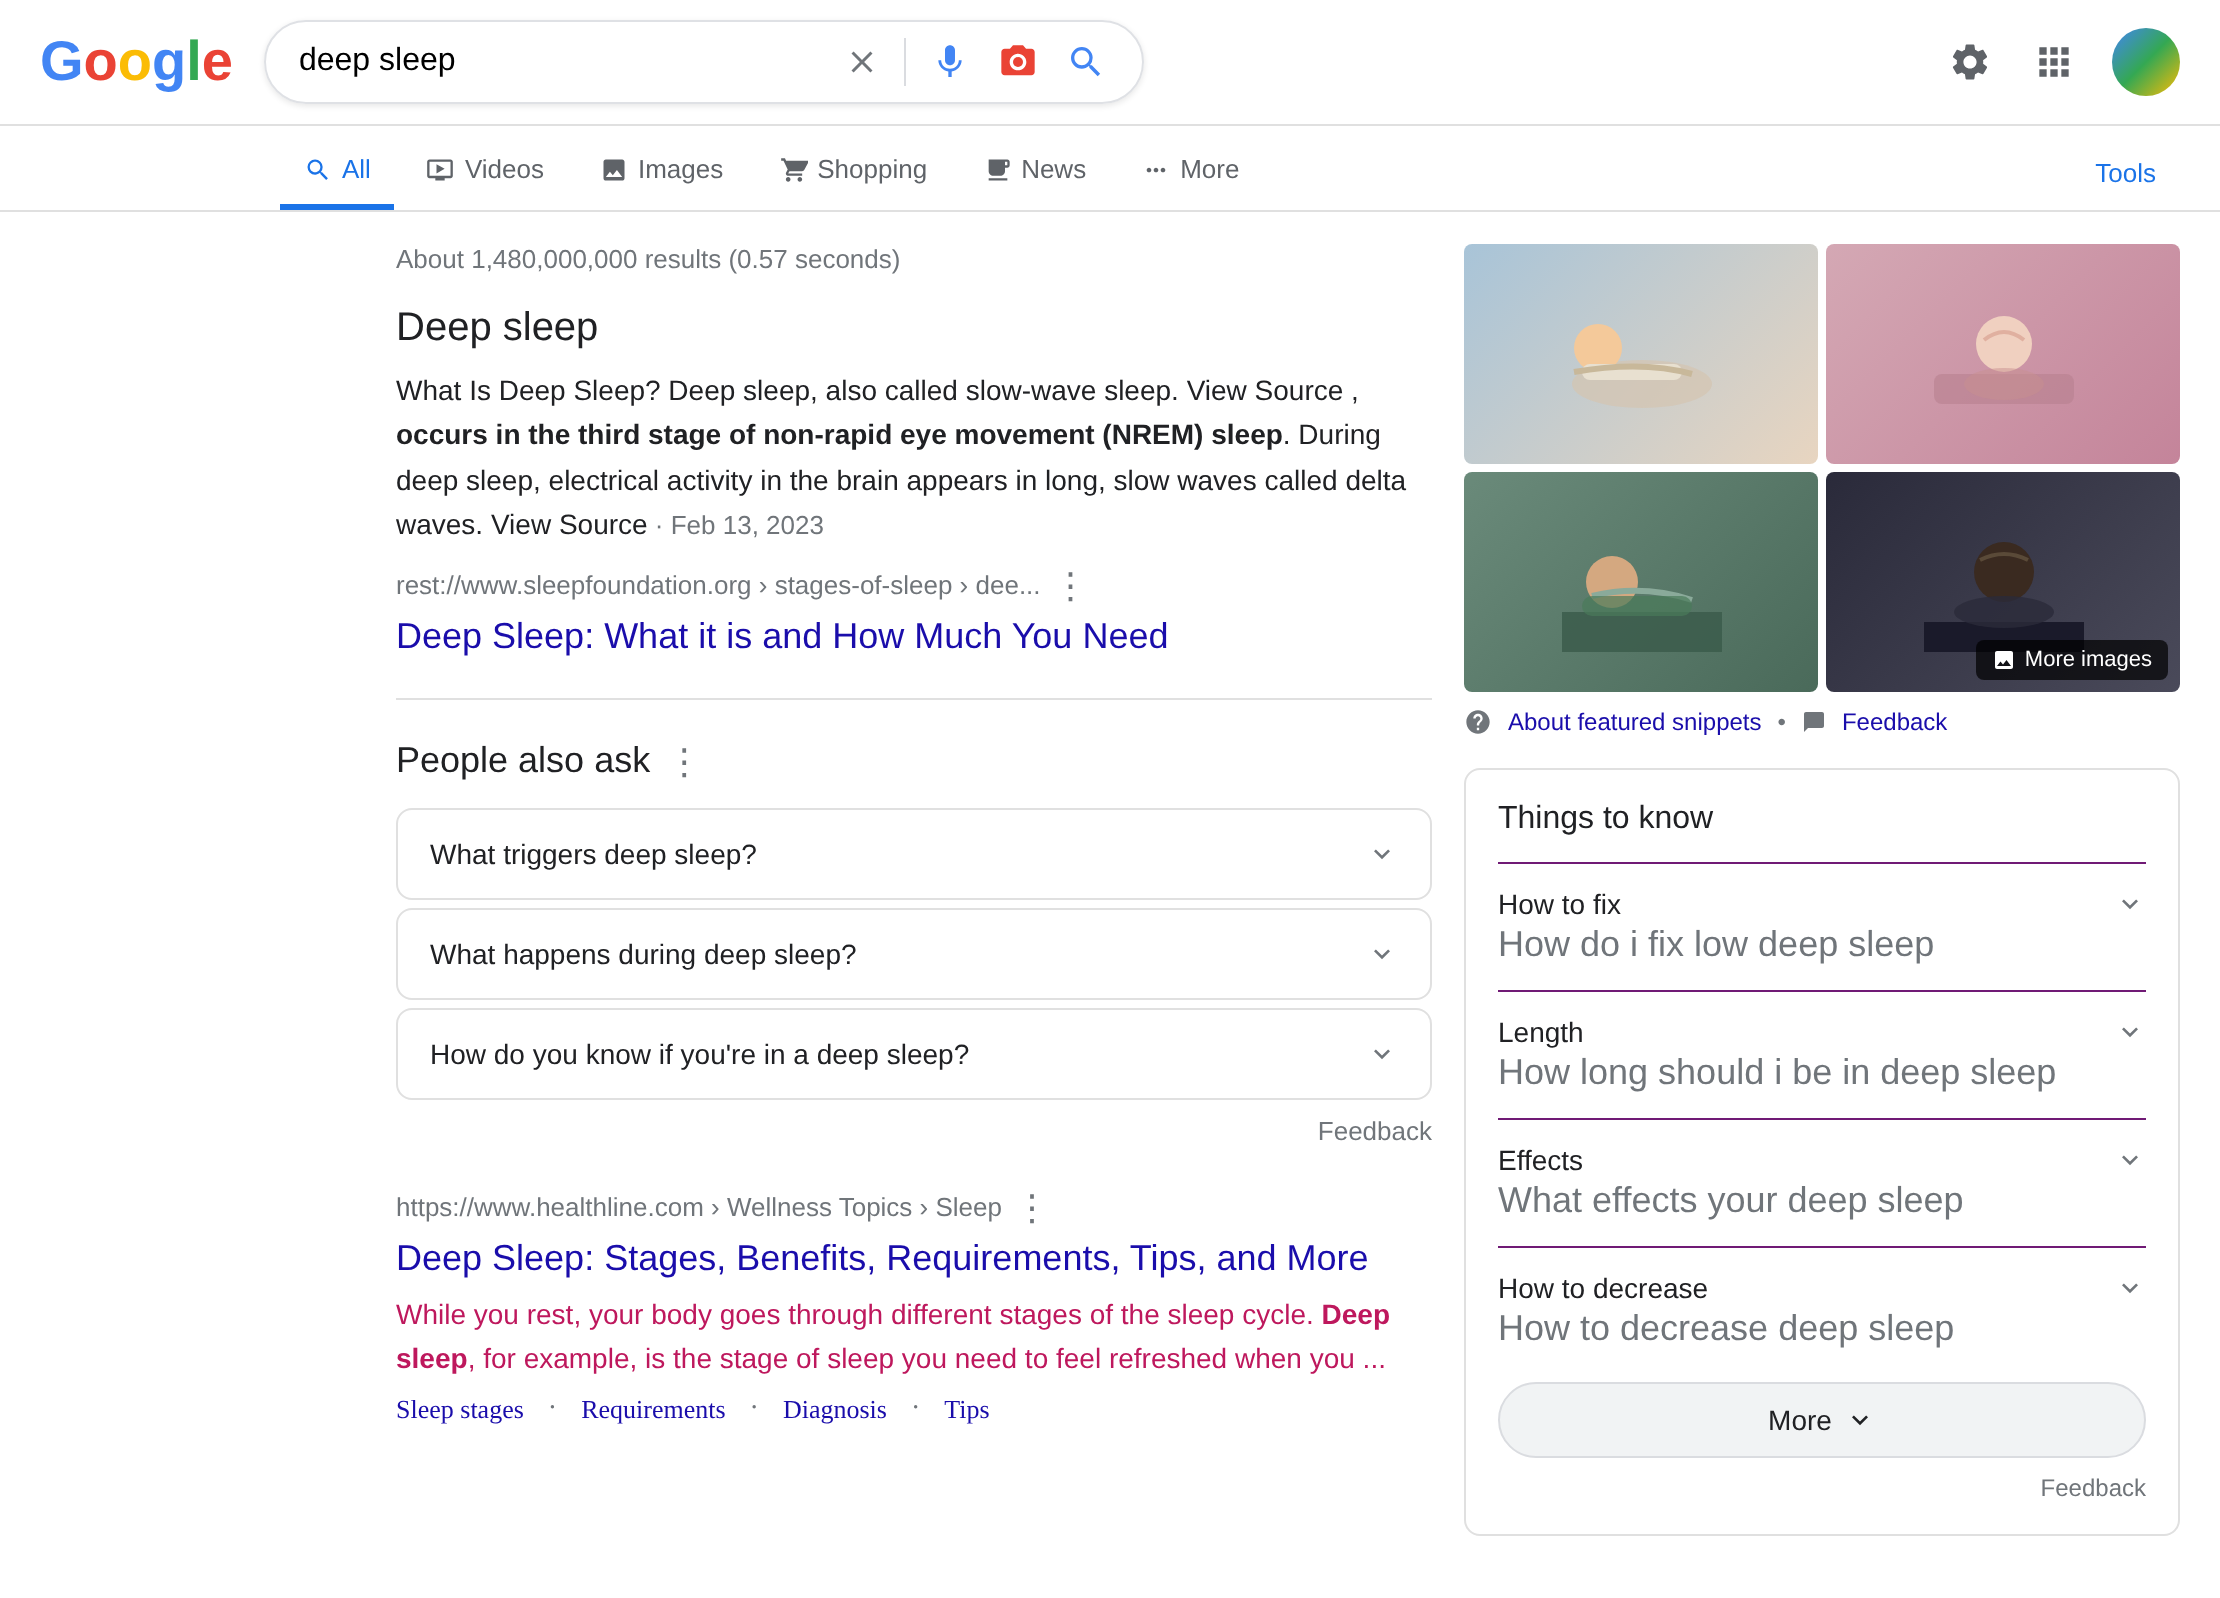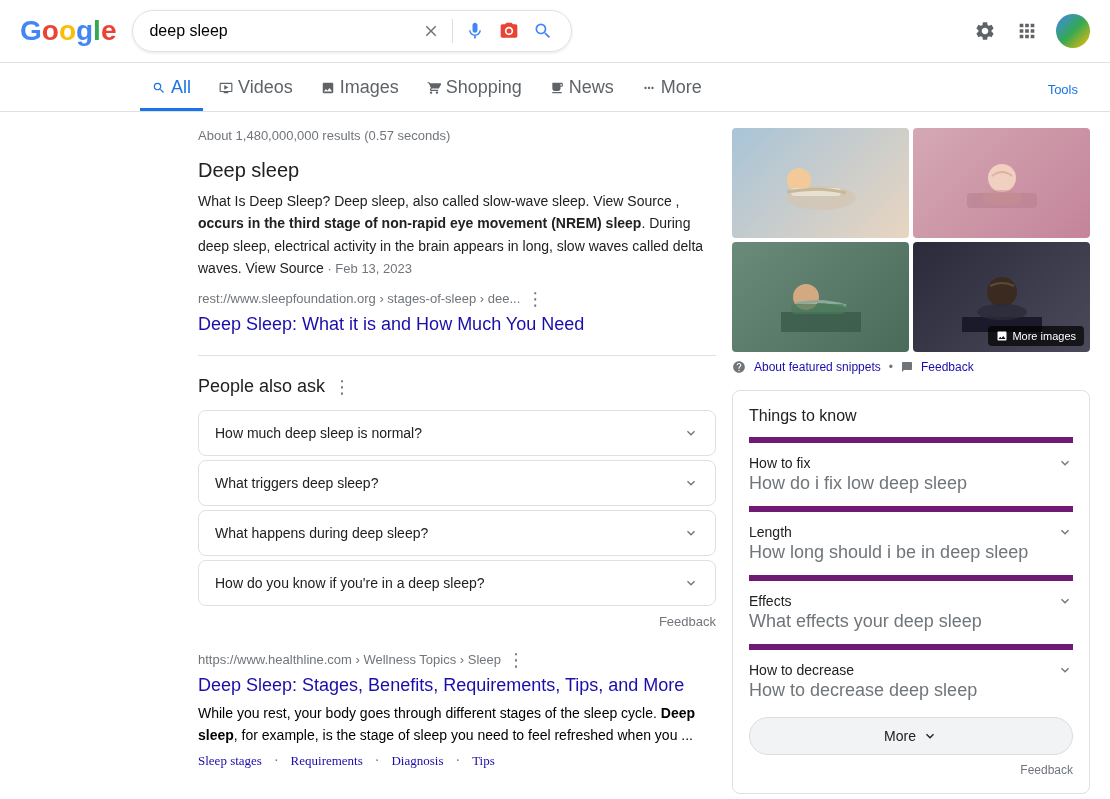--- a/index.html
+++ b/index.html
@@ -11,21 +11,21 @@
 
     .search-bar { display: flex; align-items: center; border: 1px solid #dfe1e5; border-radius: 24px; padding: 8px 16px; width: 440px; box-shadow: 0 1px 3px rgba(0,0,0,0.1); gap: 8px; }
     .search-input { border: none; outline: none; font-size: 16px; flex: 1; }
     .search-icons { display: flex; align-items: center; gap: 10px; }
     .icon-btn { cursor: pointer; border: none; background: none; padding: 2px; display: flex; align-items: center; }
 
     .header-right { margin-left: auto; display: flex; align-items: center; gap: 16px; }
 
     
     .nav { display: flex; align-items: center; padding: 4px 20px 0 140px; border-bottom: 1px solid #e0e0e0; gap: 4px; }
-    .nav-item { display: flex; align-items: center; gap: 5px; padding: 10px 12px; font-size: 18px; color: #5f6368; cursor: pointer; border-bottom: 3px solid transparent; text-decoration: none; }
+    .nav-item { display: flex; align-items: center; gap: 5px; padding: 10px 12px; font-size: 13px; color: #5f6368; cursor: pointer; border-bottom: 3px solid transparent; text-decoration: none; }
     .nav-item.active { color: #1a73e8; border-bottom: 3px solid #1a73e8; }
     .nav-tools { margin-left: auto; font-size: 13px; color: #1a73e8; padding: 10px 12px; cursor: pointer; }
 
     
     .main { display: flex; padding: 16px 20px 16px 160px; gap: 16px; margin-left: 38px; }
     .left-col { flex: 1; max-width: 640px; }
     .right-col { width: 358px; flex-shrink: 0; }
 
     .results-count { font-size: 13px; color: #70757a; margin-bottom: 16px; }
 
@@ -40,40 +40,40 @@
     .divider { border: none; border-top: 1px solid #e0e0e0; margin: 20px 0; }
 
     
     .paa-header { display: flex; align-items: center; gap: 8px; font-size: 18px; font-weight: normal; margin-bottom: 12px; }
     .paa-item { border: 1px solid #e0e0e0; border-radius: 8px; margin-bottom: 4px; padding: 14px 16px; display: flex; justify-content: space-between; align-items: center; cursor: pointer; font-size: 14px; }
     .feedback-link { text-align: right; font-size: 13px; color: #70757a; cursor: pointer; margin-top: 8px; }
 
     
     .result { margin-top: 20px; }
     .result-source { font-size: 13px; color: #70757a; display: flex; align-items: center; gap: 6px; margin-bottom: 4px; }
-    .result-snippet { font-size: 14px; color: #000000; line-height: 1.6; margin-top: 6px; }
+    .result-snippet { font-size: 14px; color: #be185d; line-height: 1.6; margin-top: 6px; }
     .result-links { display: flex; gap: 12px; margin-top: 6px; font-family: Liberation Serif, serif; }
     .result-link { font-size: 13px; color: #1a0dab; cursor: pointer; text-decoration: none; }
 
     
     .image-grid { display: grid; grid-template-columns: 1fr 1fr; gap: 4px; margin-bottom: 8px; }
     .img-cell { background: #e0e0e0; border-radius: 4px; overflow: hidden; position: relative; }
     .img-placeholder { width: 100%; height: 110px; background: #c8c8c8; display: flex; align-items: center; justify-content: center; }
     .img-placeholder.sleep1 { background: linear-gradient(135deg, #a8c4d8 0%, #e8d5c0 100%); }
     .img-placeholder.sleep2 { background: linear-gradient(135deg, #d4a8b4 0%, #c4849a 100%); }
     .img-placeholder.sleep3 { background: linear-gradient(135deg, #6a8a7a 0%, #4a6a5a 100%); }
     .img-placeholder.sleep4 { background: linear-gradient(135deg, #2a2a3a 0%, #4a4a5a 100%); }
     .more-images-btn { position: absolute; bottom: 6px; right: 6px; background: rgba(0,0,0,0.7); color: #fff; font-size: 11px; padding: 4px 8px; border-radius: 4px; display: flex; align-items: center; gap: 4px; cursor: pointer; }
     .snippet-footer { display: flex; align-items: center; gap: 8px; font-size: 12px; color: #70757a; margin-top: 4px; }
     .snippet-footer-link { color: #1a0dab; cursor: pointer; }
 
     
     .ttk-box { border: 1px solid #e0e0e0; border-radius: 8px; padding: 16px; margin-top: 16px; }
     .ttk-title { font-size: 16px; font-weight: normal; margin-bottom: 12px; }
-    .ttk-item { border-top: 6px solid #701a75; padding: 12px 0; display: flex; justify-content: space-between; align-items: flex-start; cursor: pointer; }
+    .ttk-item { border-top: 1px solid #701a75; padding: 12px 0; display: flex; justify-content: space-between; align-items: flex-start; cursor: pointer; }
     .ttk-item:first-of-type { border-top: none; padding-top: 0; }
     .ttk-item-text .main-text { font-size: 14px; font-weight: 500; color: #202124; }
     .ttk-item-text .sub-text { font-size: 18px; color: #70757a; margin-top: 2px; }
     .ttk-more-btn { width: 100%; border: 1px solid #dadce0; border-radius: 20px; padding: 10px; display: flex; align-items: center; justify-content: center; gap: 6px; cursor: pointer; font-size: 14px; color: #202124; background: #f1f3f4; margin-top: 4px; }
     .ttk-feedback { text-align: right; font-size: 12px; color: #70757a; margin-top: 8px; cursor: pointer; }
 
     
     .chevron { width: 16px; height: 16px; }
     .dots-icon { font-size: 18px; color: #70757a; cursor: pointer; }
   </style>
@@ -191,26 +191,20 @@
     </div>
 
     <hr class="divider">
 
     <div>
       <div class="paa-header">
         <span>People also ask</span>
         <span class="dots-icon">⋮</span>
       </div>
       <div class="paa-item">
-        <span>How much deep sleep is normal?</span>
-        <svg class="chevron" viewBox="0 0 24 24" fill="#70757a">
-            <path d="M7.41 8.59L12 13.17l4.59-4.58L18 10l-6 6-6-6 1.41-1.41z"></path>
-          </svg>
-      </div>
-      <div class="paa-item">
         <span>What triggers deep sleep?</span>
         <svg class="chevron" viewBox="0 0 24 24" fill="#70757a">
             <path d="M7.41 8.59L12 13.17l4.59-4.58L18 10l-6 6-6-6 1.41-1.41z"></path>
           </svg>
       </div>
       <div class="paa-item">
         <span>What happens during deep sleep?</span>
         <svg class="chevron" viewBox="0 0 24 24" fill="#70757a">
             <path d="M7.41 8.59L12 13.17l4.59-4.58L18 10l-6 6-6-6 1.41-1.41z"></path>
           </svg>

